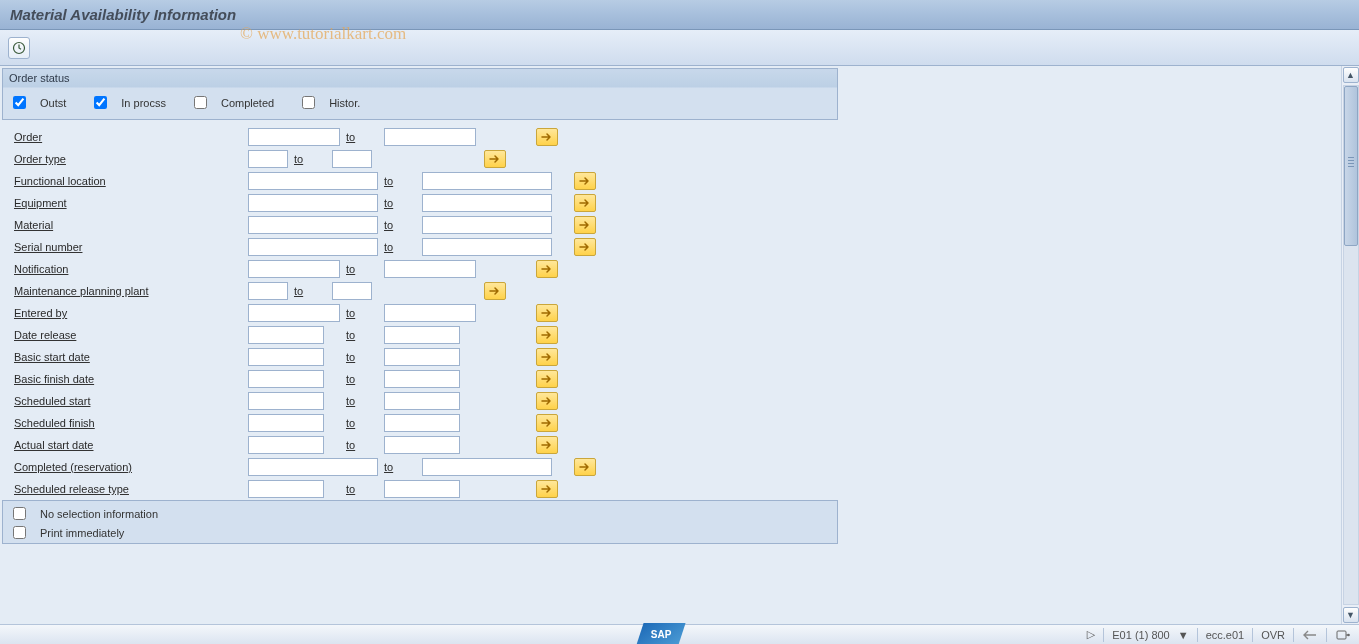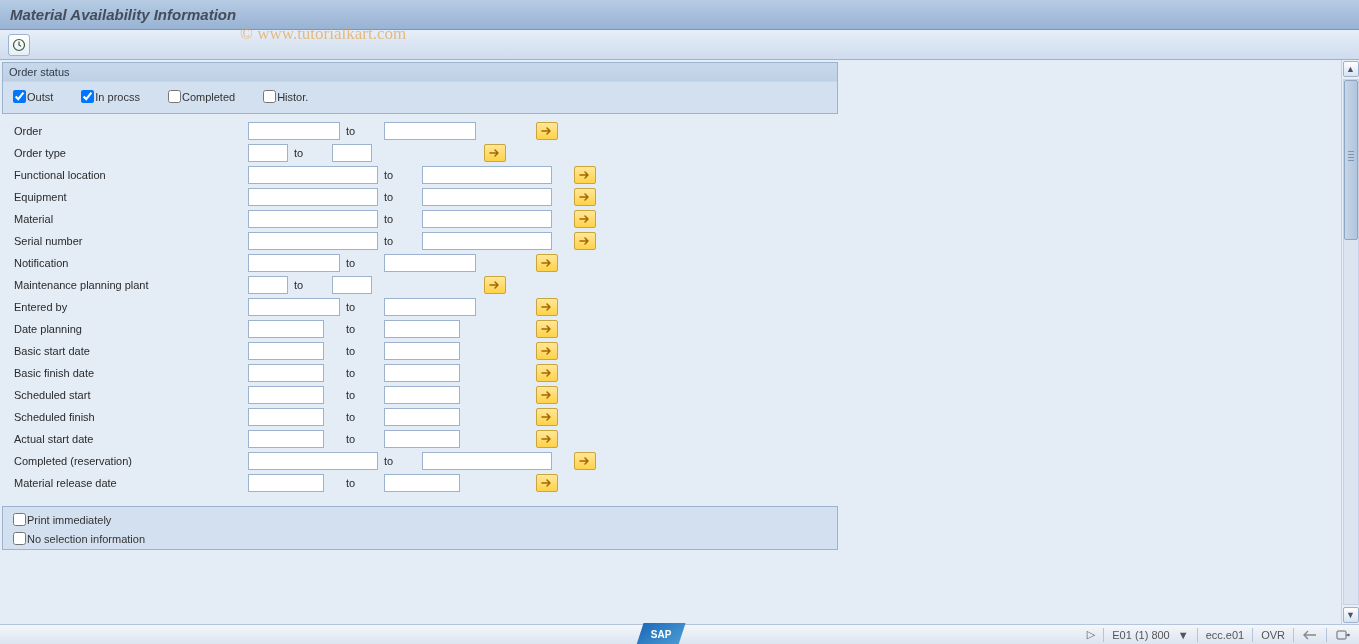--- a/index.html
+++ b/index.html
@@ -28,21 +28,21 @@
       padding: 8px 10px;
     }
     .titlebar-title {
       font-size: 15px;
       font-style: italic;
       font-weight: bold;
       color: #444d5a;
     }
     
     .toolbar {
-      height: 30px;
+      height: 36px;
       background: linear-gradient(to bottom, #e6eef8, #cfdcee);
       border-bottom: 1px solid #9db2ce;
       display: flex;
       align-items: center;
       padding: 12px 8px;
       position: relative;
     }
     .toolbar-btn {
       width: 22px;
       height: 22px;
@@ -111,26 +111,27 @@
       font-size: 11px;
       color: #2f3a4a;
       background: linear-gradient(to bottom,#c8d8eb,#bcd0e5);
       border-bottom:1px solid transparent;
     }
     .groupbox-body {
       padding: 8px 10px 10px 10px;
       background: #d3e0ef;
     }
     .checkbox-row { display: flex; gap: 28px; align-items:center; }
-    .chk { display:flex; align-items:flex-end; gap:1px; }
+    .chk { display:flex; align-items:flex-end; gap:14px; }
     .chk input { width:13px; height:13px; }
     
     .form-area {
-      padding: 6px 2px 12px 2px;
+      padding: 6px 2px 0 2px;
       width: 840px;
+      text-decoration: underline;
     }
     .row {
       display: grid;
       grid-template-columns: 246px 130px 44px 130px 18px 30px;
       align-items: center;
       height: 22px;
     }
     .row.med { grid-template-columns: 246px 92px 44px 92px 56px 30px;}
     .row.short { grid-template-columns: 246px 40px 44px 40px 108px 30px;}
     .row .lbl { padding-left: 12px; color:#2a2a2a; }
@@ -330,21 +331,21 @@
             <div class="to-lbl">to</div>
             <div><input type="text" style=""></div>
             <div></div>
             <div class="range-btn">
               <svg viewBox="0 0 12 10">
                 <path d="M1 5 H9 M6 2 L9 5 L6 8" stroke="#a06a00" stroke-width="1.5" fill="none" stroke-linecap="round" stroke-linejoin="round"></path>
               </svg>
             </div>
           </div>
           <div class="row med">
-            <div class="lbl">Date planning</div>
+            <div class="lbl">Date release</div>
             <div><input type="text" style="width: 76px;"></div>
             <div class="to-lbl">to</div>
             <div><input type="text" style="width: 76px;"></div>
             <div></div>
             <div class="range-btn">
               <svg viewBox="0 0 12 10">
                 <path d="M1 5 H9 M6 2 L9 5 L6 8" stroke="#a06a00" stroke-width="1.5" fill="none" stroke-linecap="round" stroke-linejoin="round"></path>
               </svg>
             </div>
           </div>
@@ -414,42 +415,42 @@
             <div class="to-lbl">to</div>
             <div><input type="text" style=""></div>
             <div></div>
             <div class="range-btn">
               <svg viewBox="0 0 12 10">
                 <path d="M1 5 H9 M6 2 L9 5 L6 8" stroke="#a06a00" stroke-width="1.5" fill="none" stroke-linecap="round" stroke-linejoin="round"></path>
               </svg>
             </div>
           </div>
           <div class="row med">
-            <div class="lbl">Material release date</div>
+            <div class="lbl">Scheduled release type</div>
             <div><input type="text" style="width: 76px;"></div>
             <div class="to-lbl">to</div>
             <div><input type="text" style="width: 76px;"></div>
             <div></div>
             <div class="range-btn">
               <svg viewBox="0 0 12 10">
                 <path d="M1 5 H9 M6 2 L9 5 L6 8" stroke="#a06a00" stroke-width="1.5" fill="none" stroke-linecap="round" stroke-linejoin="round"></path>
               </svg>
             </div>
           </div>
         </div>
 
       <div class="groupbox" style="margin-top:0;">
         <div class="print-body">
           <label class="chk">
+            <input type="checkbox" id="chk-nosel" style="">
+            <span>No selection information</span>
+          </label>
+          <label class="chk">
             <input type="checkbox" id="chk-print-imm" style="">
             <span>Print immediately</span>
-          </label>
-          <label class="chk">
-            <input type="checkbox" id="chk-nosel" style="">
-            <span>No selection information</span>
           </label>
         </div>
       </div>
 
     </div>
 
     <div class="vscroll">
       <div class="vscroll-btn">▲</div>
       <div class="vscroll-track">
         <div class="vscroll-thumb">

